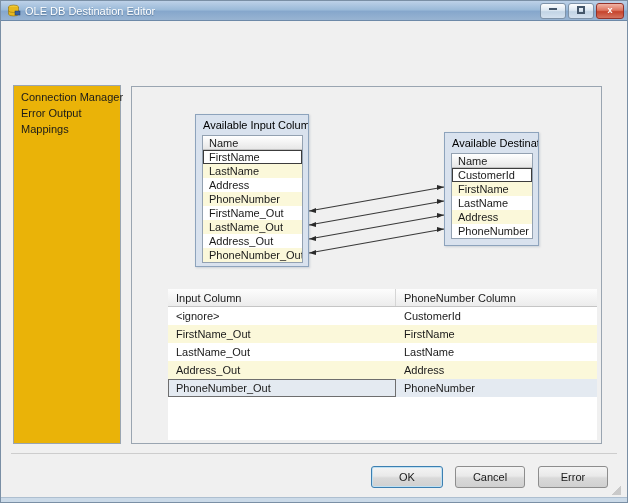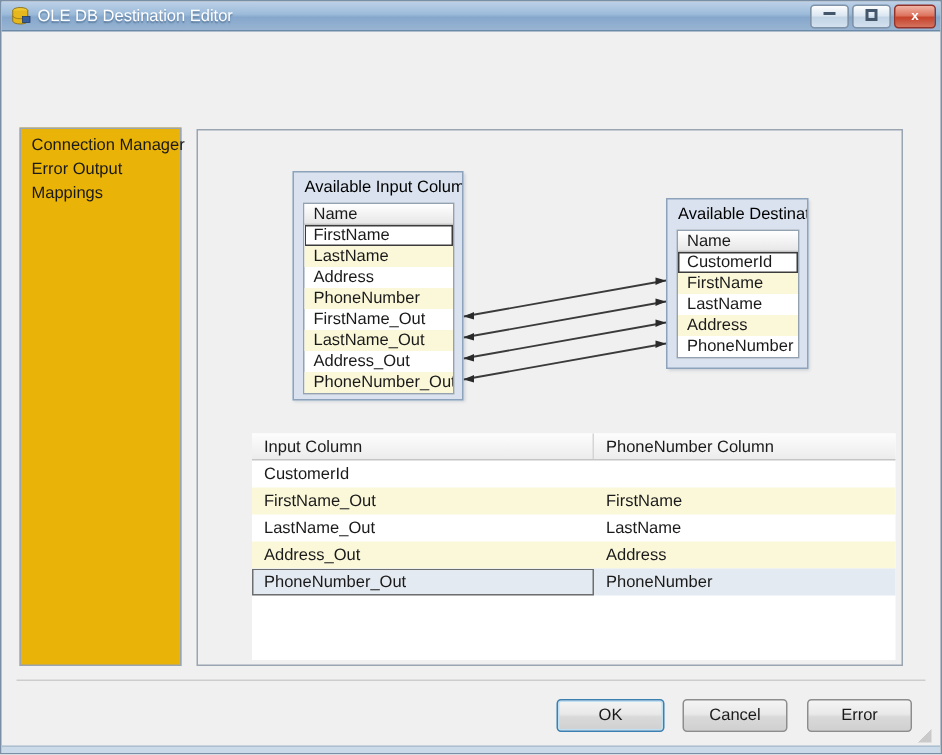--- a/index.html
+++ b/index.html
@@ -184,20 +184,21 @@
         <div class="lrow">PhoneNumber</div>
       </div>
     </div>
 
     <div class="grid">
       <div class="grow ghead">
         <div class="c1">Input Column</div>
         <div class="c2">PhoneNumber Column</div>
       </div>
       <div class="grow">
+        <div class="c1">&lt;ignore&gt;</div>
         <div class="c2">CustomerId</div>
       </div>
       <div class="grow alt">
         <div class="c1">FirstName_Out</div>
         <div class="c2">FirstName</div>
       </div>
       <div class="grow">
         <div class="c1">LastName_Out</div>
         <div class="c2">LastName</div>
       </div>

